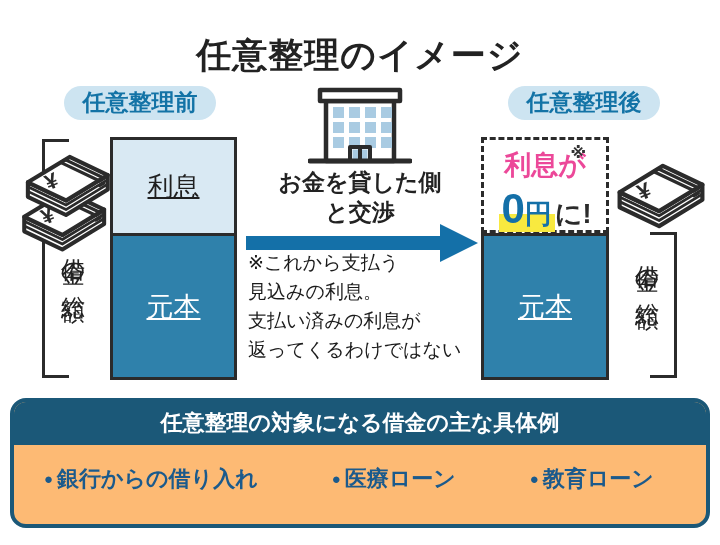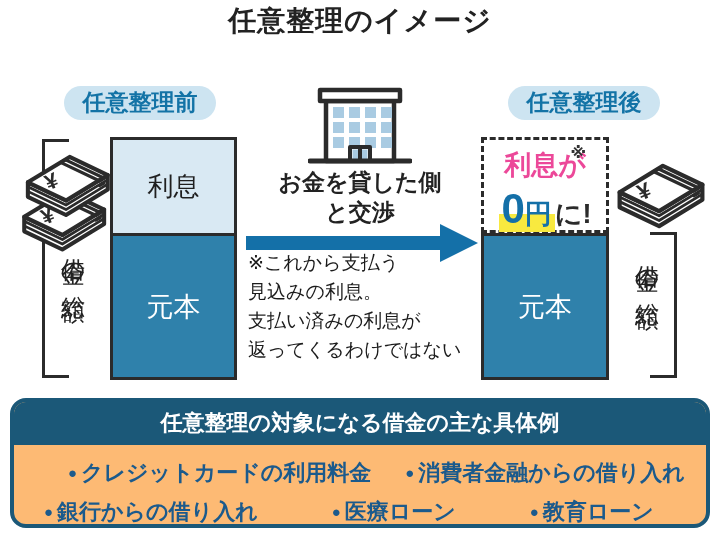--- a/index.html
+++ b/index.html
@@ -4,22 +4,22 @@
 <style>
   :root{
     --accent:#1470a8; --bar-dark:#2f81ab; --bar-light:#d9e9f3;
     --badge-bg:#cde4f1; --badge-text:#1373a6; --panel:#1b5878;
     --item-text:#1b5a8c; --yellow:#f8e93f; --outline:#2b2b2b;
   }
   *{margin:0;padding:0;box-sizing:border-box;}
   body{font-family:"Liberation Sans","DejaVu Sans",sans-serif;background:#fff;}
   .canvas{position:relative;width:720px;height:545px;background:#fff;overflow:hidden;}
 
-  .title{position:absolute;left:0;top:2px;width:720px;text-align:center;
-    font-size:28px;font-weight:900;color:#222;letter-spacing:1px;}
+  .title{position:absolute;left:0;top:32px;width:720px;text-align:center;
+    font-size:35px;font-weight:900;color:#222;letter-spacing:1px;}
 
   .badge{position:absolute;top:86px;height:34px;width:152px;border-radius:17px;
     background:var(--badge-bg);color:var(--badge-text);font-size:23px;font-weight:800;
     text-align:center;line-height:33px;}
   .badge.before{left:64px;}
   .badge.after{left:508px;}
 
   
   .bracket{position:absolute;border:3px solid var(--outline);}
   .bracket.left{left:42px;top:139px;width:27px;height:239px;border-right:none;}
@@ -29,21 +29,21 @@
   .vtext.left{left:61px;top:240px;}
   .vtext.right{left:635px;top:247px;}
 
   .money{position:absolute;}
   .money.left{left:18px;top:146px;width:96px;height:118px;}
   .money.right{left:614px;top:150px;width:94px;height:92px;}
 
   
   .bar{position:absolute;border:3px solid var(--outline);display:flex;flex-direction:column;}
   .bar.before-bar{left:110px;top:137px;width:127px;height:243px;}
-  .seg{display:flex;align-items:center;justify-content:center;font-weight:500;}
+  .seg{display:flex;align-items:center;justify-content:center;font-weight:500;text-decoration:underline;}
   .seg.interest{height:96px;background:var(--bar-light);border-bottom:3px solid var(--outline);
     color:#1f1f1f;font-size:26px;}
   .seg.principal{flex:1;background:var(--bar-dark);color:#fff;font-size:27px;}
   .bar.after-bar{left:481px;top:233px;width:128px;height:147px;background:var(--bar-dark);}
   .bar.after-bar .seg{flex:1;color:#fff;font-size:27px;}
 
   
   .building{position:absolute;left:308px;top:87px;width:104px;height:78px;}
   .negotiate{position:absolute;left:248px;top:167px;width:224px;text-align:center;
     font-size:23px;font-weight:700;color:#222;line-height:30px;}
@@ -167,24 +167,20 @@
 
   <div class="bracket right"></div>
   <div class="vtext right">借金の総額</div>
   <svg class="money right" viewBox="0 0 100 92">
     <use href="#bundle" transform="translate(0,4)"></use>
   </svg>
 
   <div class="panel">
     <div class="panel-head">任意整理の対象になる借金の主な具体例</div>
     <div class="panel-body">
-      <div class="row row1">
-        <span class="item"><span class="bullet">●</span><span>クレジットカードの利用料金</span></span>
-        <span class="item"><span class="bullet">●</span><span>消費者金融からの借り入れ</span></span>
-      </div>
       <div class="row row2">
         <span class="item"><span class="bullet">●</span><span>銀行からの借り入れ</span></span>
         <span class="item"><span class="bullet">●</span><span>医療ローン</span></span>
         <span class="item"><span class="bullet">●</span><span>教育ローン</span></span>
       </div>
     </div>
   </div>
 
 </div>
 

